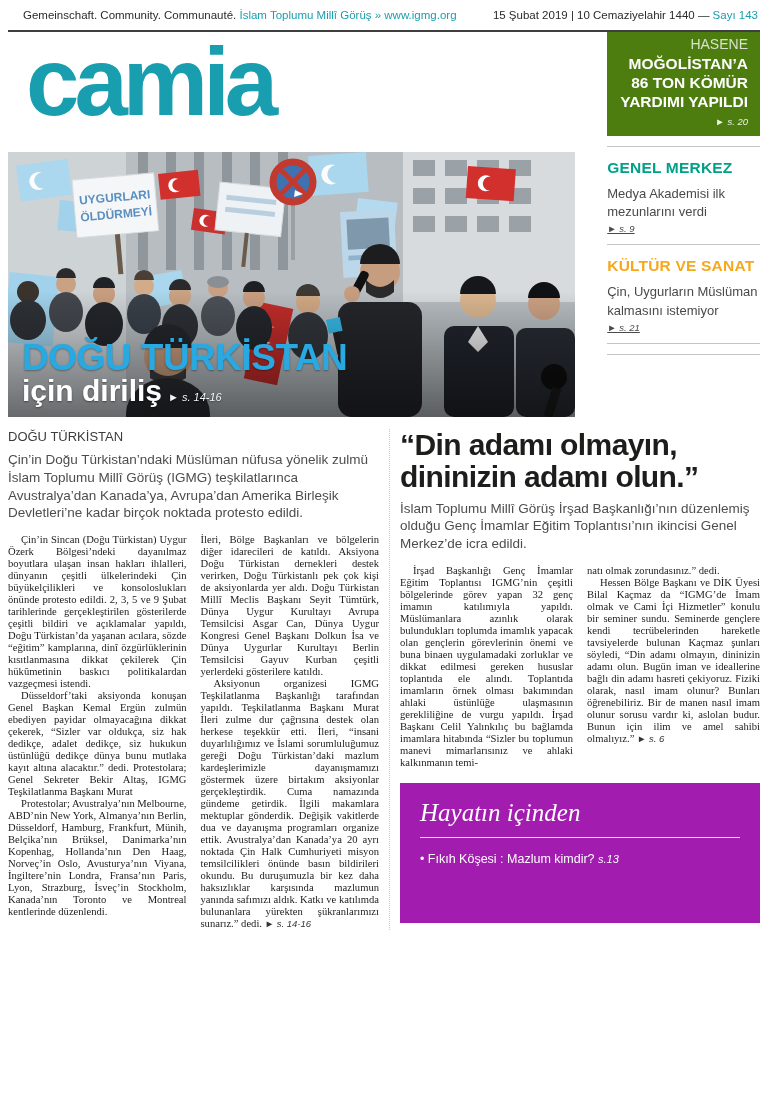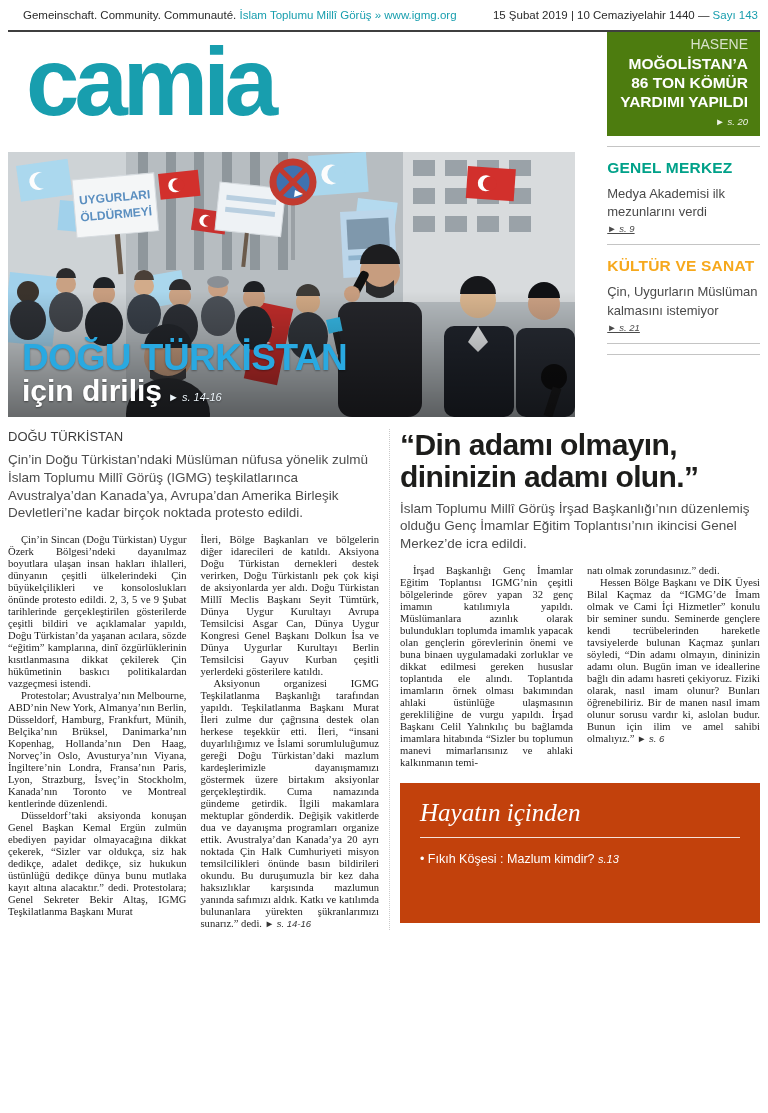--- a/index.html
+++ b/index.html
@@ -53,21 +53,21 @@
   .art-right .headline{font-size:30px;}
   .lede{font-size:13.5px;color:#4d4d4d;line-height:1.32;margin-top:7px;}
   .cols{display:flex;gap:14px;margin-top:12px;}
   .col{flex:1;font-family:"Liberation Serif",serif;font-size:10.6px;line-height:12px;
        text-align:justify;color:#1b1b1b;}
   .col p{margin:0;text-indent:13px;}
   .col p.noindent{text-indent:0;}
   .col .pref{font-family:"Liberation Sans",sans-serif;color:#333;}
 
   
-  .bluebox{background:#c2410c;color:#fff;margin-top:14px;padding:16px 20px;height:108px;}
+  .bluebox{background:#a21caf;color:#fff;margin-top:14px;padding:16px 20px;height:108px;}
   .bluebox-title{font-family:"Liberation Serif",serif;font-style:italic;font-size:25px;}
   .bluebox-rule{border:none;border-top:1px solid rgba(255,255,255,.85);margin:10px 0 14px 0;}
   .bluebox-item{font-size:12.5px;}
   .bluebox-item .pref{font-size:11px;}
 </style>
 </head>
 <body>
 
 <div class="page">
 
@@ -300,22 +300,22 @@
     </aside>
   </div>
 
   <div class="articles">
     <article class="art-left">
       <div class="kicker">DOĞU TÜRKİSTAN</div>
       <div class="lede">Çin’in Doğu Türkistan’ndaki Müslüman nüfusa yönelik zulmü İslam Toplumu Millî Görüş (IGMG) teşkilatlarınca Avustralya’dan Kanada’ya, Avrupa’dan Amerika Birleşik Devletleri’ne kadar birçok noktada protesto edildi.</div>
       <div class="cols">
         <div class="col">
           <p>Çin’in Sincan (Doğu Türkistan) Uygur Özerk Bölgesi’ndeki dayanılmaz boyutlara ulaşan insan hakları ihlalleri, dünyanın çeşitli ülkelerindeki Çin büyükelçilikleri ve konsoloslukları önünde protesto edildi. 2, 3, 5 ve 9 Şubat tarihlerinde gerçekleştirilen gösterilerde çeşitli bildiri ve açıklamalar yapıldı, Doğu Türkistan’da yaşanan acılara, sözde “eğitim” kamplarına, dinî özgürlüklerinin kısıtlanmasına dikkat çekilerek Çin hükûmetinin baskıcı politikalardan vazgeçmesi istendi.</p>
+          <p>Düsseldorf’taki aksiyonda konuşan Genel Başkan Kemal Ergün zulmün ebediyen payidar olmayacağına dikkat çekerek, “Sizler var oldukça, siz hak dedikçe, adalet dedikçe, siz hukukun üstünlüğü dedikçe dünya bunu mutlaka kayıt altına alacaktır.” dedi. Protestolara; Genel Sekreter Bekir Altaş, IGMG Teşkilatlanma Başkanı Murat</p>
           <p>Protestolar; Avustralya’nın Melbourne, ABD’nin New York, Almanya’nın Berlin, Düsseldorf, Hamburg, Frankfurt, Münih, Belçika’nın Brüksel, Danimarka’nın Kopenhag, Hollanda’nın Den Haag, Norveç’in Oslo, Avusturya’nın Viyana, İngiltere’nin Londra, Fransa’nın Paris, Lyon, Strazburg, İsveç’in Stockholm, Kanada’nın Toronto ve Montreal kentlerinde düzenlendi.</p>
-          <p>Düsseldorf’taki aksiyonda konuşan Genel Başkan Kemal Ergün zulmün ebediyen payidar olmayacağına dikkat çekerek, “Sizler var oldukça, siz hak dedikçe, adalet dedikçe, siz hukukun üstünlüğü dedikçe dünya bunu mutlaka kayıt altına alacaktır.” dedi. Protestolara; Genel Sekreter Bekir Altaş, IGMG Teşkilatlanma Başkanı Murat</p>
         </div>
         <div class="col">
           <p class="noindent">İleri, Bölge Başkanları ve bölgelerin diğer idarecileri de katıldı. Aksiyona Doğu Türkistan dernekleri destek verirken, Doğu Türkistanlı pek çok kişi de aksiyonlarda yer aldı. Doğu Türkistan Millî Meclis Başkanı Seyit Tümtürk, Dünya Uygur Kurultayı Avrupa Temsilcisi Asgar Can, Dünya Uygur Kongresi Genel Başkanı Dolkun İsa ve Dünya Uygurlar Kurultayı Berlin Temsilcisi Gayuv Kurban çeşitli yerlerdeki gösterilere katıldı.</p>
           <p><span>Aksiyonun organizesi IGMG Teşkilatlanma Başkanlığı tarafından yapıldı. Teşkilatlanma Başkanı Murat İleri zulme dur çağrısına destek olan herkese teşekkür etti. İleri, “insani duyarlılığımız ve İslami sorumluluğumuz gereği Doğu Türkistan’daki mazlum kardeşlerimizle dayanışmamızı göstermek üzere birtakım aksiyonlar gerçekleştirdik. Cuma namazında gündeme getirdik. İlgili makamlara mektuplar gönderdik. Değişik vakitlerde dua ve dayanışma programları organize ettik. Avustralya’dan Kanada’ya 20 ayrı noktada Çin Halk Cumhuriyeti misyon temsilcilikleri önünde basın bildirileri okundu. Bu duruşumuzla bir kez daha haksızlıklar karşısında mazlumun yanında safımızı aldık. Katkı ve katılımda bulunanlara yürekten şükranlarımızı sunarız.” dedi.</span> <span class="pref">► s. 14-16</span></p>
         </div>
       </div>
     </article>
 
     <div class="vdiv"></div>
 

